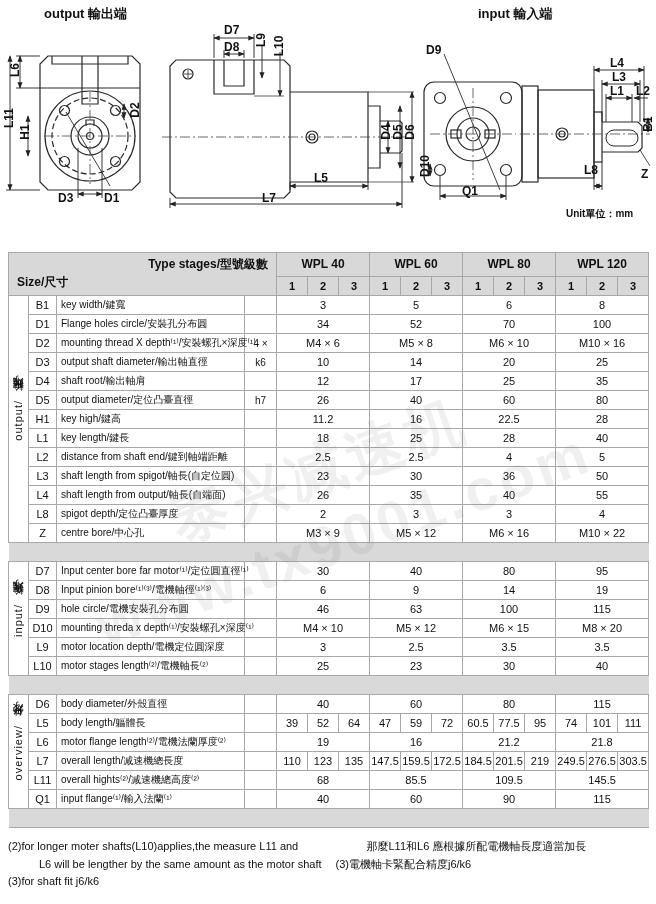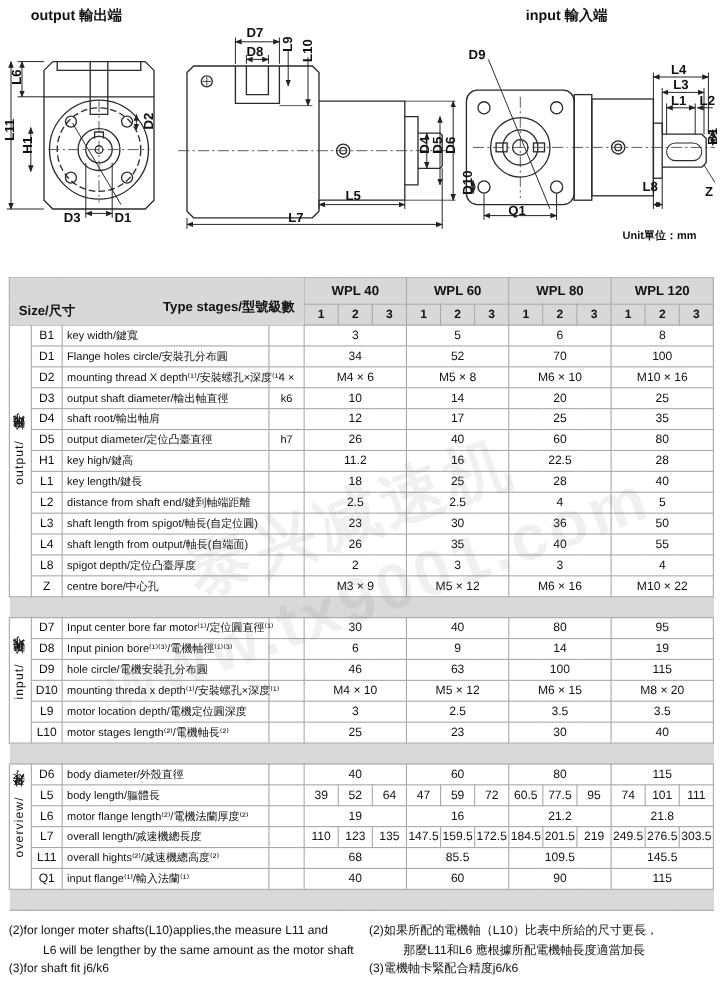--- a/index.html
+++ b/index.html
@@ -3,21 +3,21 @@
 <meta charset="utf-8">
 <style>
   html,body { margin:0; padding:0; }
   body {
     width:656px; height:904px; background:#ffffff; position:relative; overflow:hidden;
     font-family:"Liberation Sans","DejaVu Sans",sans-serif; color:#111;
   }
   
   .drawings { position:relative; width:656px; height:248px; }
   .dwg-title { position:absolute; font-weight:bold; font-size:13px; white-space:nowrap; }
-  .dt-output { left:28px; top:5px; }
+  .dt-output { left:44px; top:5px; }
   .dt-input  { left:478px; top:5px; }
   .dim { position:absolute; font-weight:bold; font-size:12px; line-height:1; white-space:nowrap; }
   .rot { transform:rotate(-90deg); transform-origin:center; display:inline-block; }
   .unit { position:absolute; left:566px; top:207px; font-weight:bold; font-size:10px; }
   svg.lines { position:absolute; left:0; top:0; }
   
   .watermark {
     position:absolute; left:30px; top:430px; width:600px; text-align:center;
     font-size:58px; font-weight:bold; letter-spacing:4px;
     color:rgba(110,110,110,0.10); transform:rotate(-20deg); pointer-events:none; z-index:5;
@@ -25,21 +25,21 @@
   
   table.spec {
     margin:4px 0 0 8px; border-collapse:collapse; table-layout:fixed; width:640px;
     font-size:11px; position:relative; z-index:1;
   }
   .spec th, .spec td { border:1px solid #a8a8a8; padding:0; overflow:visible; }
   .spec thead th { background:#d8d8d8; }
   th.corner { position:relative; height:42px;
     background-image:linear-gradient(to bottom right, transparent 49.5%, #8a8a8a 49.5%, #8a8a8a 50.5%, transparent 50.5%);
     background-color:#d8d8d8; }
-  .corner-top    { position:absolute; right:8px;  top:18px;    font-weight:bold; font-size:12px;text-align:center; }
+  .corner-top    { position:absolute; right:8px;  top:3px;    font-weight:bold; font-size:12px;text-align:center; }
   .corner-bottom { position:absolute; left:8px;   bottom:4px; font-weight:bold; font-size:12px; }
   th.group { font-size:12px; font-weight:bold; height:22px; }
   th.stage { font-size:11px; font-weight:bold; height:18px; }
   .spec tbody tr { height:19px; }
   td.sec-label { text-align:center; vertical-align:middle; background:#fff; }
   td.sec-label span { writing-mode:vertical-rl; transform:rotate(180deg); display:inline-block;
     font-size:11px; letter-spacing:1px; white-space:nowrap; }
   td.code { text-align:center; font-size:11px; }
   td.desc { text-align:left; padding-left:4px; font-size:10px; white-space:nowrap; }
   td.tol  { text-align:center; font-size:10px; }
@@ -515,17 +515,16 @@
     </tbody>
 </table>
 
 <div class="footnotes">
   <div class="fn-col">
     <div class="fn-line">(2)for longer moter shafts(L10)applies,the measure L11 and</div>
     <div class="fn-line fn-indent">L6 will be lengther by the same amount as the motor shaft</div>
     <div class="fn-line">(3)for shaft fit j6/k6</div>
   </div>
   <div class="fn-col">
-    <div class="fn-line">(2)如果所配的電機軸（L10）比表中所給的尺寸更長，</div>
     <div class="fn-line fn-indent">那麼L11和L6 應根據所配電機軸長度適當加長</div>
     <div class="fn-line">(3)電機軸卡緊配合精度j6/k6</div>
   </div>
 </div>
 
 </body></html>

